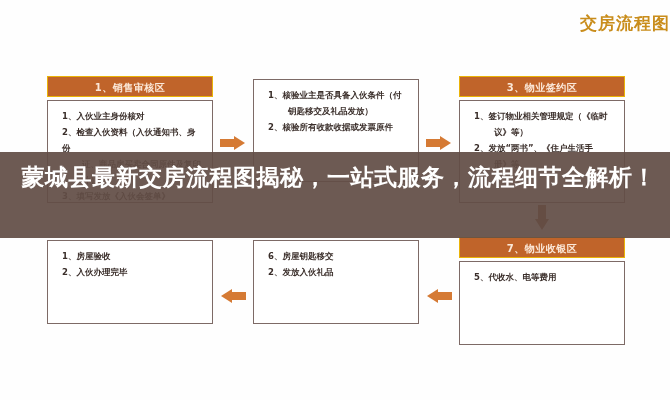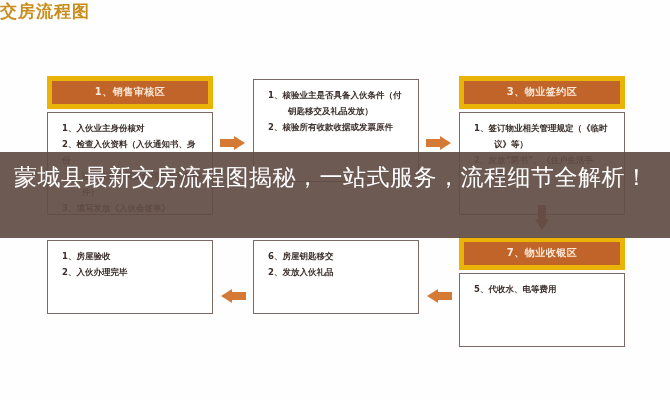--- a/index.html
+++ b/index.html
@@ -1,48 +1,48 @@
 <!DOCTYPE html>
 <html><head>
 <meta charset="utf-8">
 <style>
   * { margin: 0; padding: 0; box-sizing: border-box; }
   html, body { width: 670px; height: 400px; background: #fefefe; overflow: hidden; }
   body { position: relative; font-family: "DejaVu Sans", "Liberation Sans", sans-serif; }
 
   .title {
-    position: absolute; left: 0; width: 670px; top: 0; text-align: left;
-    font-size: 17px; font-weight: bold; color: #c98d1c; letter-spacing: 1px;
+    position: absolute; left: 0; width: 670px; top: 12px; text-align: right;
+    font-size: 17px; font-weight: bold; color: #c98d1c; letter-spacing: 1px; padding-left: 38px;
   }
 
   .stage { position: absolute; width: 166px; }
   .stage-header {
-    height: 33px; background: #c0642a; color: #fbe8d8;
+    height: 21px; background: #c0642a; color: #fbe8d8;
     font-size: 10px; text-align: center; line-height: 21px; font-weight: bold;
     letter-spacing: 0.5px;
-    border: 5px solid #eab308;
+    border: 1px solid #eab308;
   }
   .stage-body {
     margin-top: 3px; background: #fff; border: 1.5px solid #7d6a66;
     padding: 7px 10px 6px 14px;
   }
   .stage-body .item {
     font-size: 8.5px; color: #3a2e2a; line-height: 16px; font-weight: bold;
   }
   .stage-body .item .cont { display: block; padding-left: 20px; }
 
   .s1 { left: 47px; top: 76px; }
   .s2 { left: 253px; top: 76px; }
   .s3 { left: 459px; top: 76px; }
   .s6 { left: 47px; top: 237px; }
   .s5 { left: 253px; top: 237px; }
   .s4 { left: 459px; top: 237px; }
 
   .s1 .stage-body, .s2 .stage-body, .s3 .stage-body { height: 103px; }
-  .s6 .stage-body, .s5 .stage-body, .s4 .stage-body { height: 74px; }
+  .s6 .stage-body, .s5 .stage-body, .s4 .stage-body { height: 84px; }
 
   .arrow { position: absolute; }
   .arrow-right { width: 26px; height: 14px; }
   .arrow-right .shaft { position: absolute; left: 0; top: 3px; width: 16px; height: 8px; background: #d57a34; }
   .arrow-right .head { position: absolute; left: 14px; top: 0; width: 0; height: 0;
     border-top: 7px solid transparent; border-bottom: 7px solid transparent; border-left: 11px solid #d57a34; }
   .arrow-left { width: 26px; height: 14px; }
   .arrow-left .shaft { position: absolute; right: 0; top: 3px; width: 16px; height: 8px; background: #d57a34; }
   .arrow-left .head { position: absolute; right: 14px; top: 0; width: 0; height: 0;
     border-top: 7px solid transparent; border-bottom: 7px solid transparent; border-right: 11px solid #d57a34; }
@@ -55,22 +55,22 @@
   .a23 { left: 426px; top: 136px; }
   .a34 { left: 535px; top: 205px; }
   .a45 { left: 426px; top: 289px; }
   .a56 { left: 220px; top: 289px; }
 
   .overlay {
     position: absolute; left: 0; top: 152px; width: 670px; height: 86px;
     background: rgba(98, 78, 70, 0.93);
   }
   .overlay-text {
-    position: absolute; left: 0; top: 160px; width: 670px; text-align: left;
-    color: #ffffff; font-size: 23px; font-weight: normal; line-height: 34px;
+    position: absolute; left: 0; top: 160px; width: 670px; text-align: right;
+    color: #ffffff; font-size: 23px; font-weight: bold; line-height: 34px;
     letter-spacing: 0.5px; padding: 0 14px;
   }
 </style>
 </head>
 <body>
 
 <div class="title">交房流程图</div>
 
 <div class="stage s1">
   <div class="stage-header">1、销售审核区</div>

